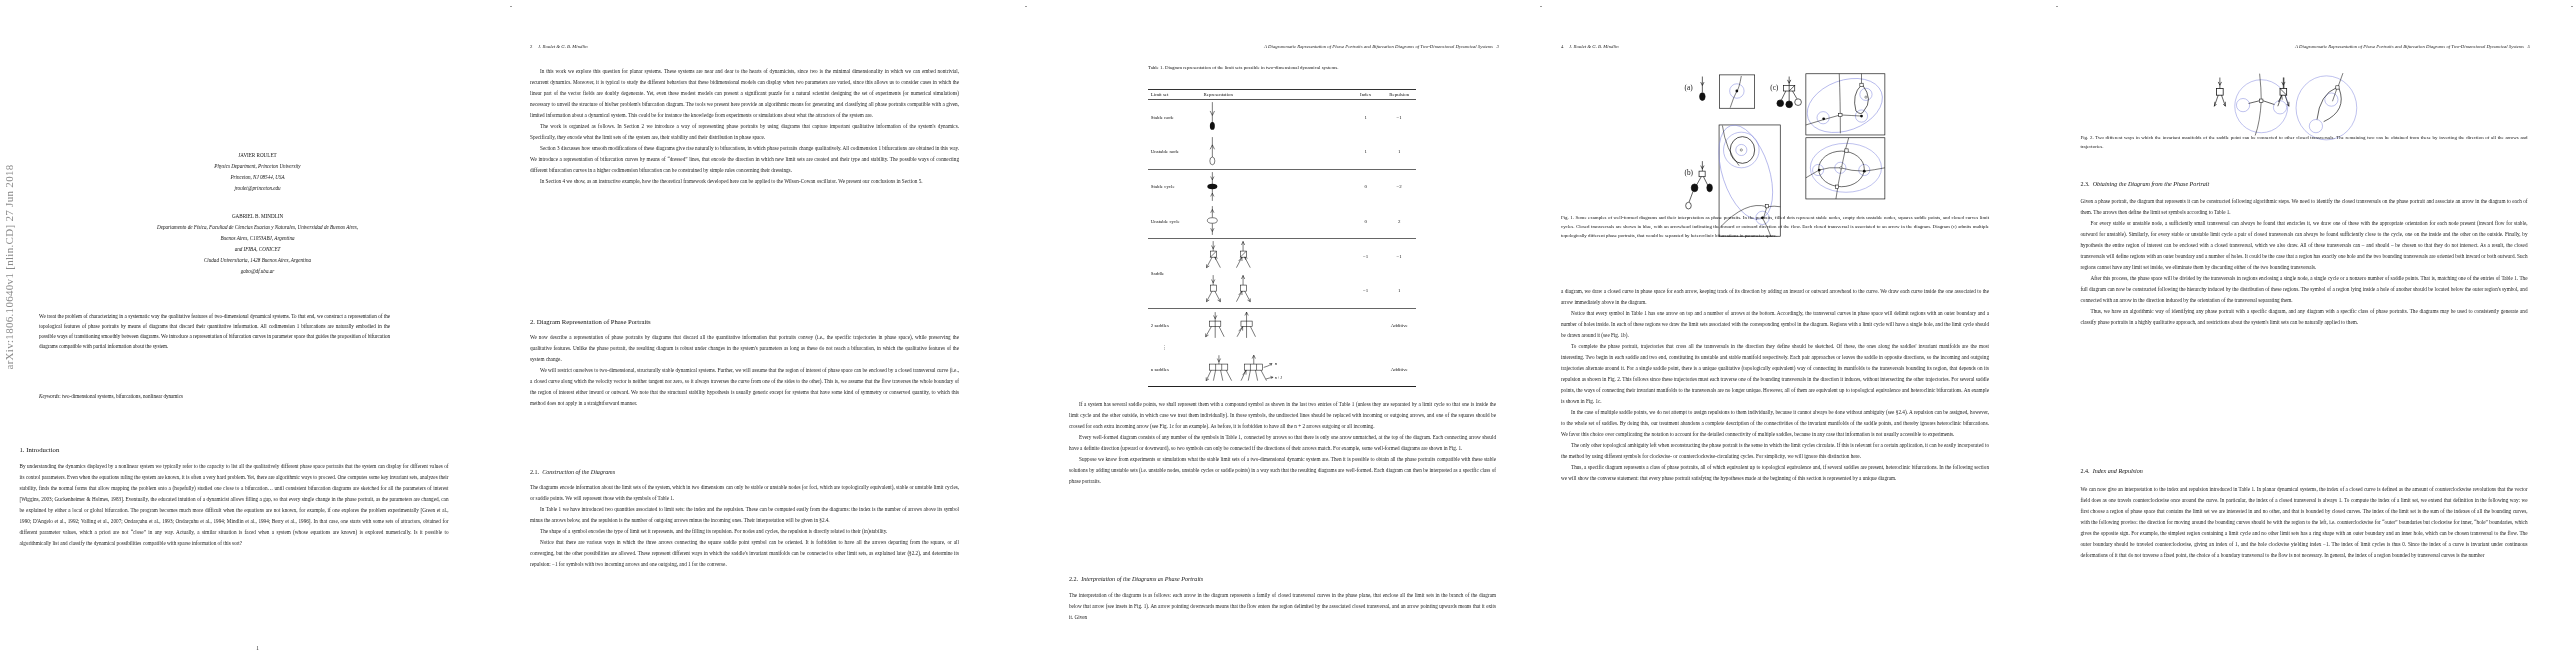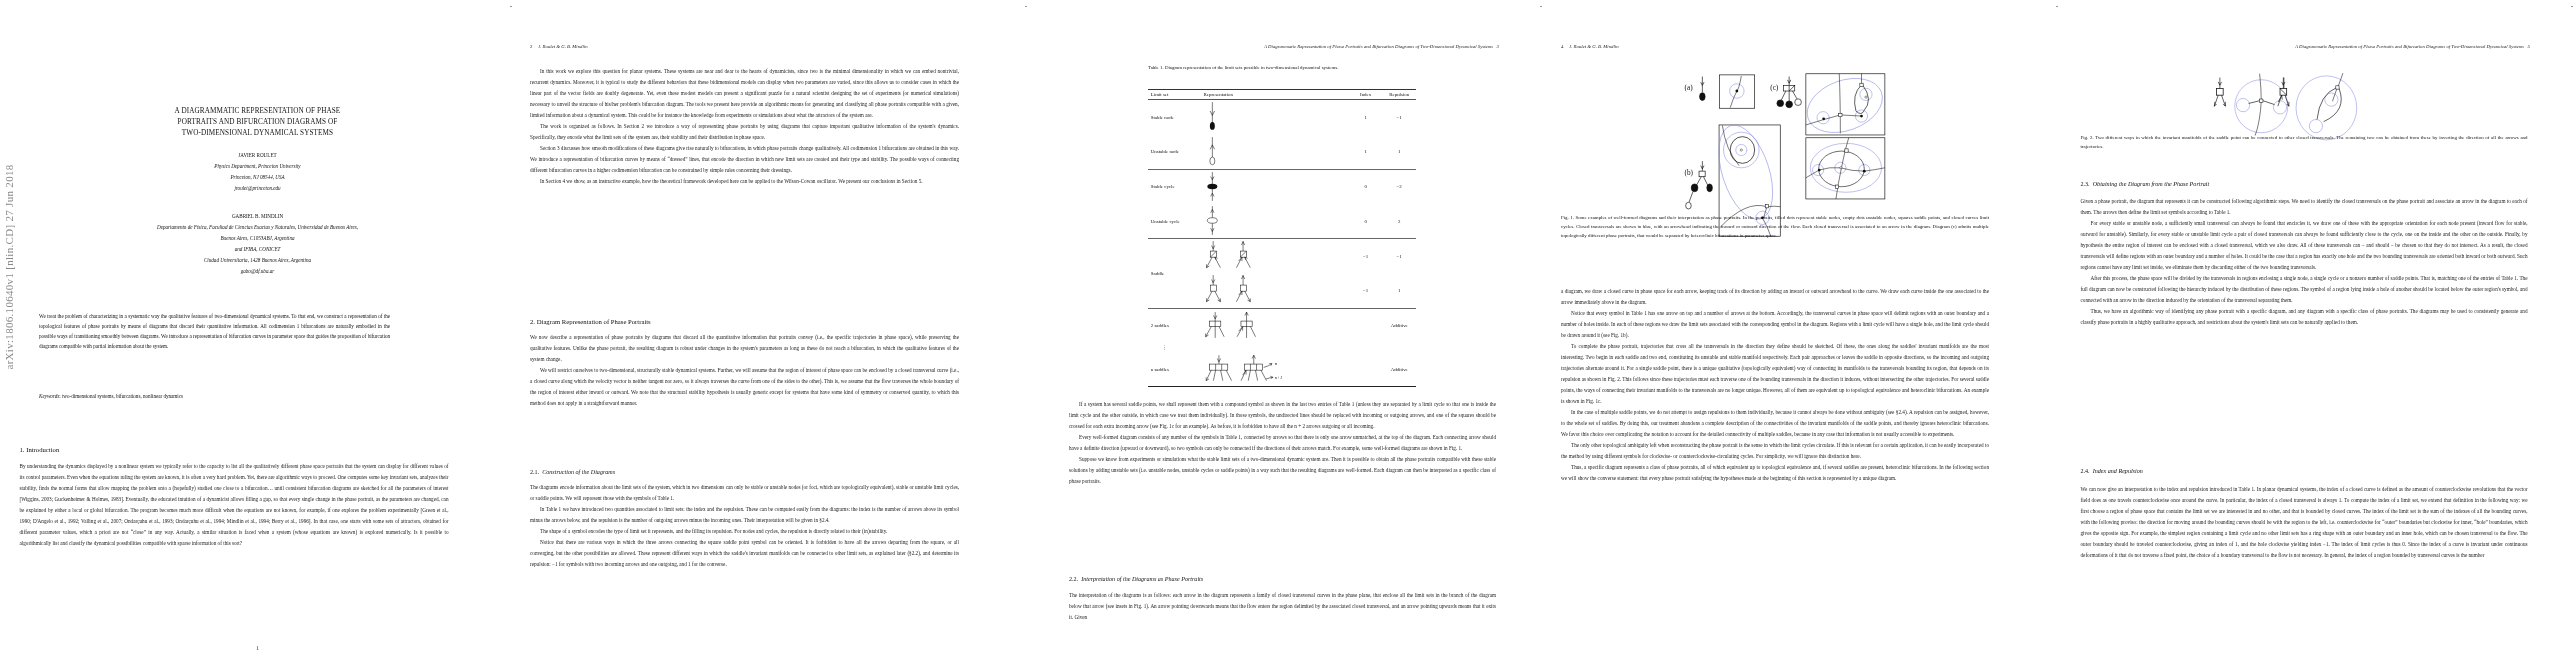--- a/index.html
+++ b/index.html
@@ -44,25 +44,20 @@
   .fig2 { position:absolute; left:145px; top:72px; width:211px; height:81px; }
 </style>
 </head>
 <body>
 
 <div class="page p1">
   <div class="tick"></div>
   <div class="arxiv-stamp">
     <span>arXiv:1806.10640v1  [nlin.CD]  27 Jun 2018</span>
   </div>
-  <h1 class="title">
-    <div>A DIAGRAMMATIC REPRESENTATION OF PHASE</div>
-    <div>PORTRAITS AND BIFURCATION DIAGRAMS OF</div>
-    <div>TWO-DIMENSIONAL DYNAMICAL SYSTEMS</div>
-  </h1>
   <div class="authblock" style="top:150px;">
     <div class="name">JAVIER ROULET</div>
     <div class="it">Physics Department, Princeton University</div>
     <div class="it">Princeton, NJ 08544, USA</div>
     <div class="it">jroulet@princeton.edu</div>
   </div>
   <div class="authblock" style="top:211px;">
     <div class="name">GABRIEL B. MINDLIN</div>
     <div class="it">Departamento de Física, Facultad de Ciencias Exactas y Naturales, Universidad de Buenos Aires,</div>
     <div class="it">Buenos Aires, C1053ABJ, Argentina</div>

